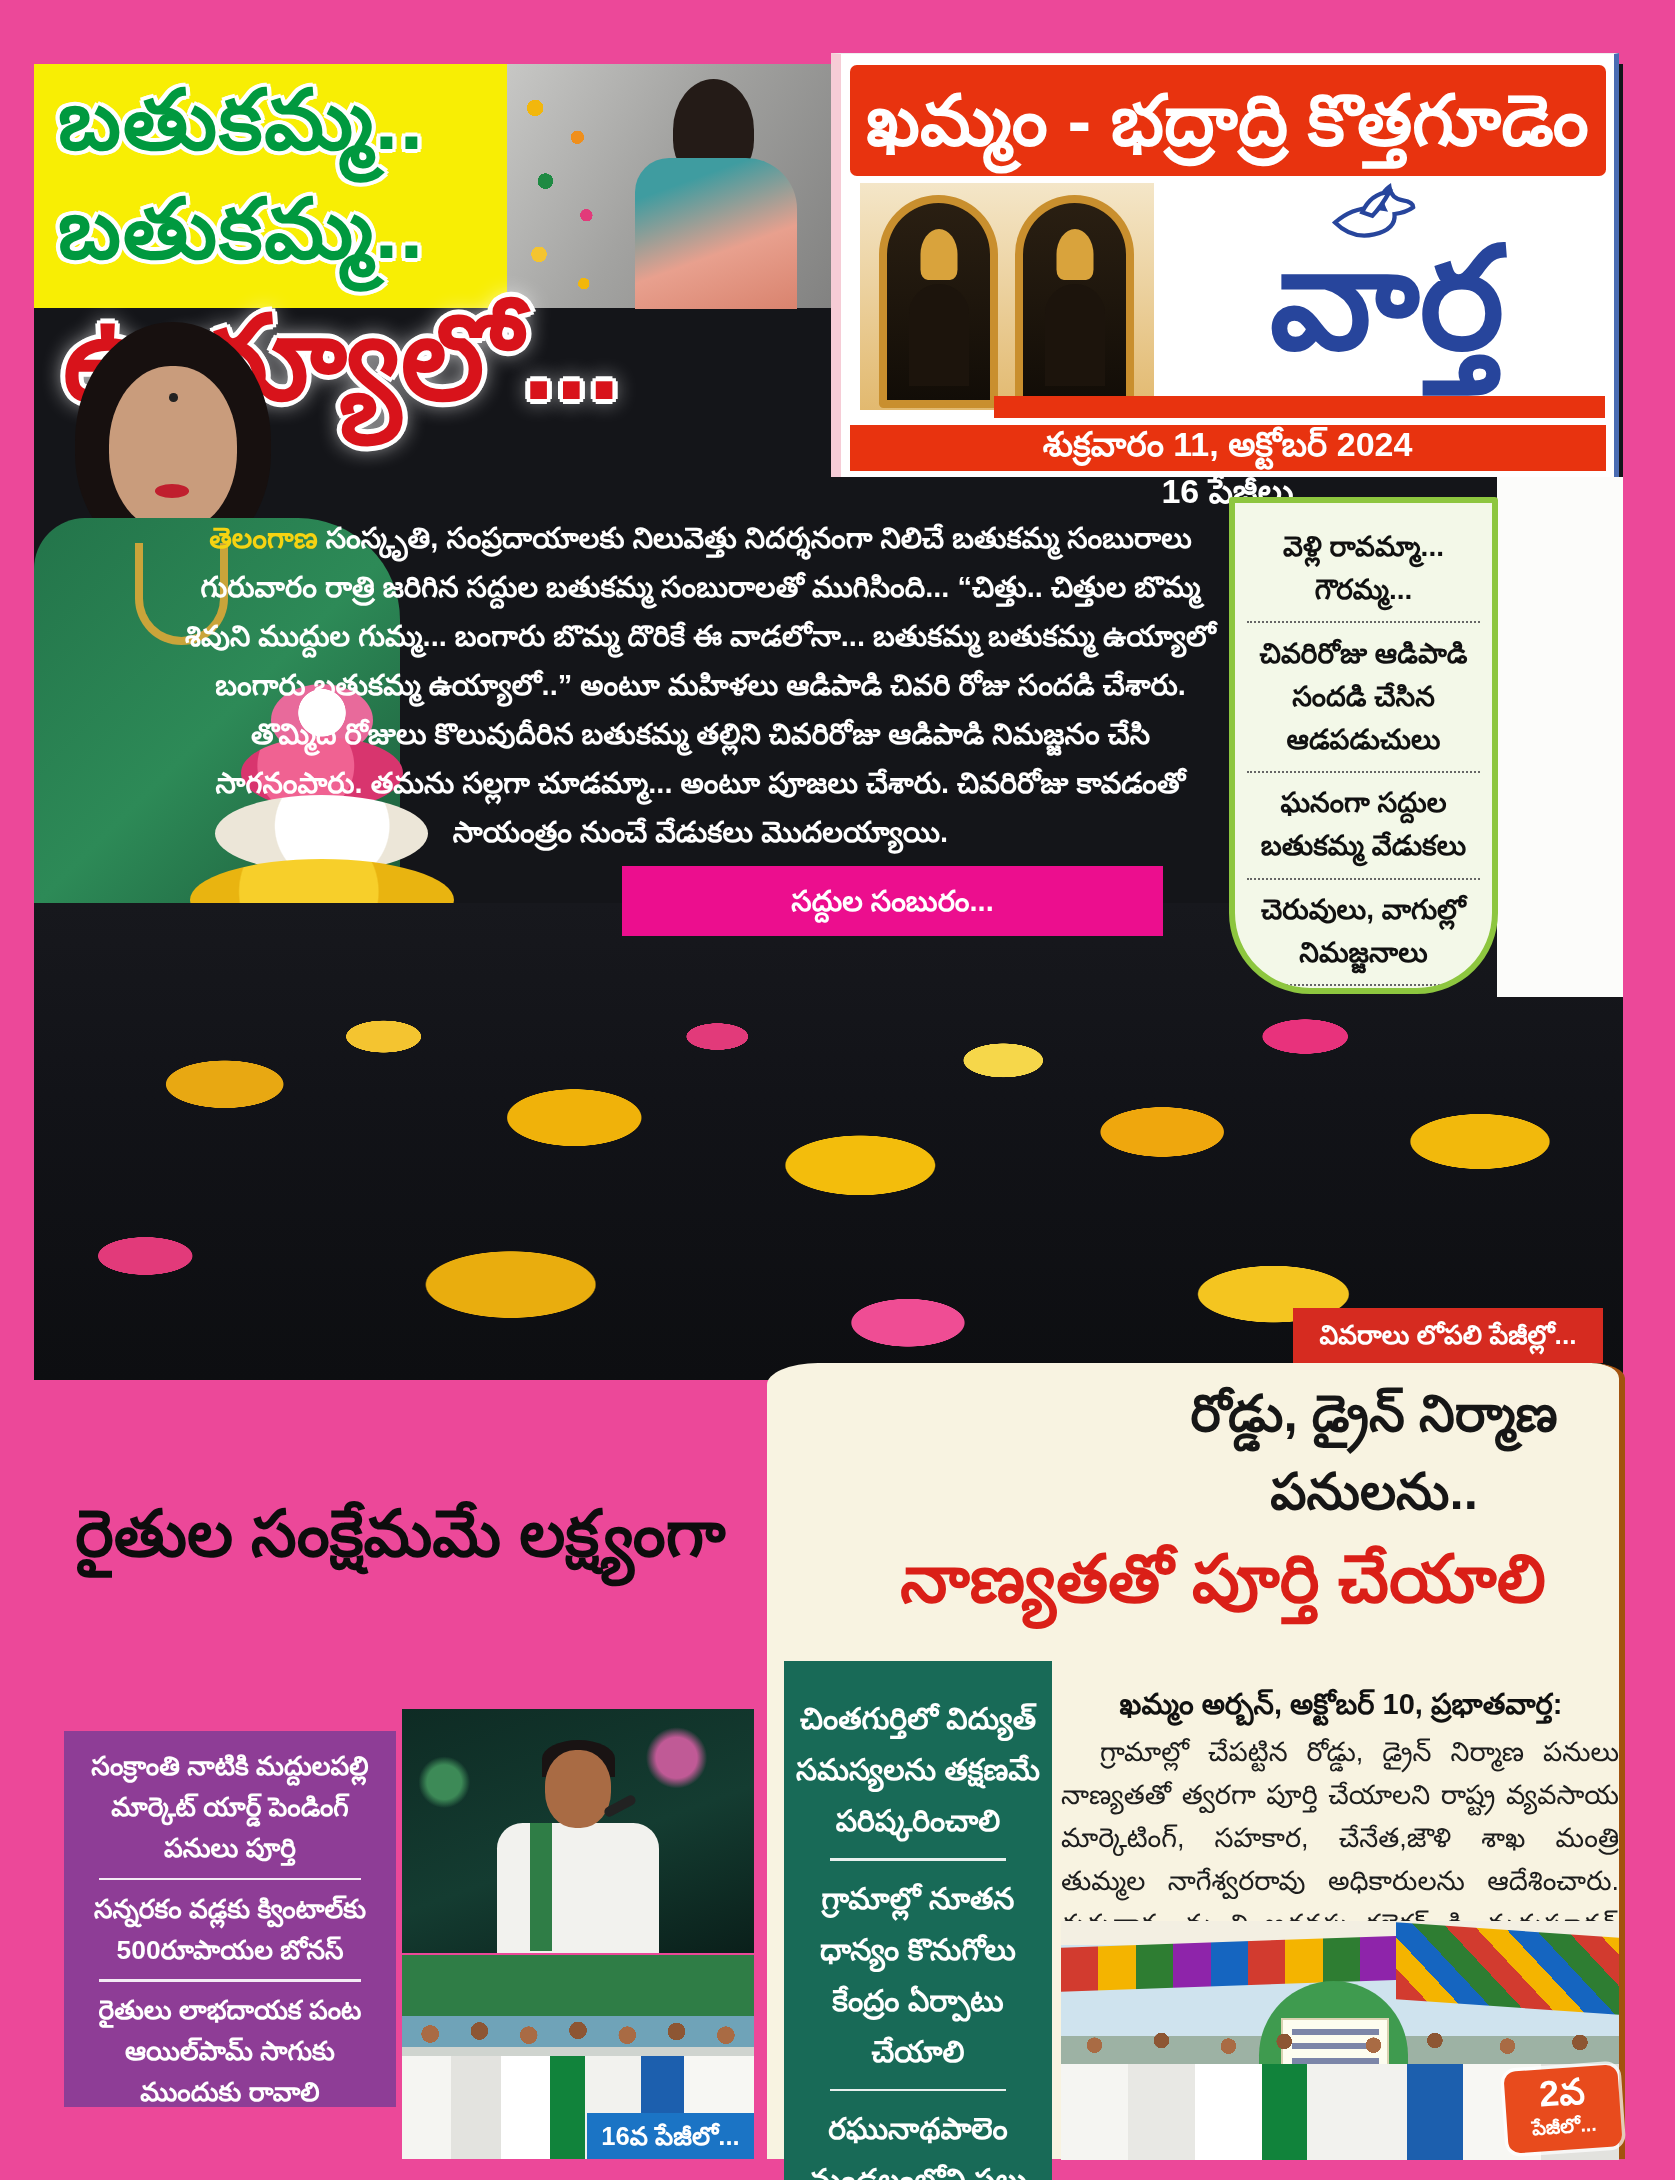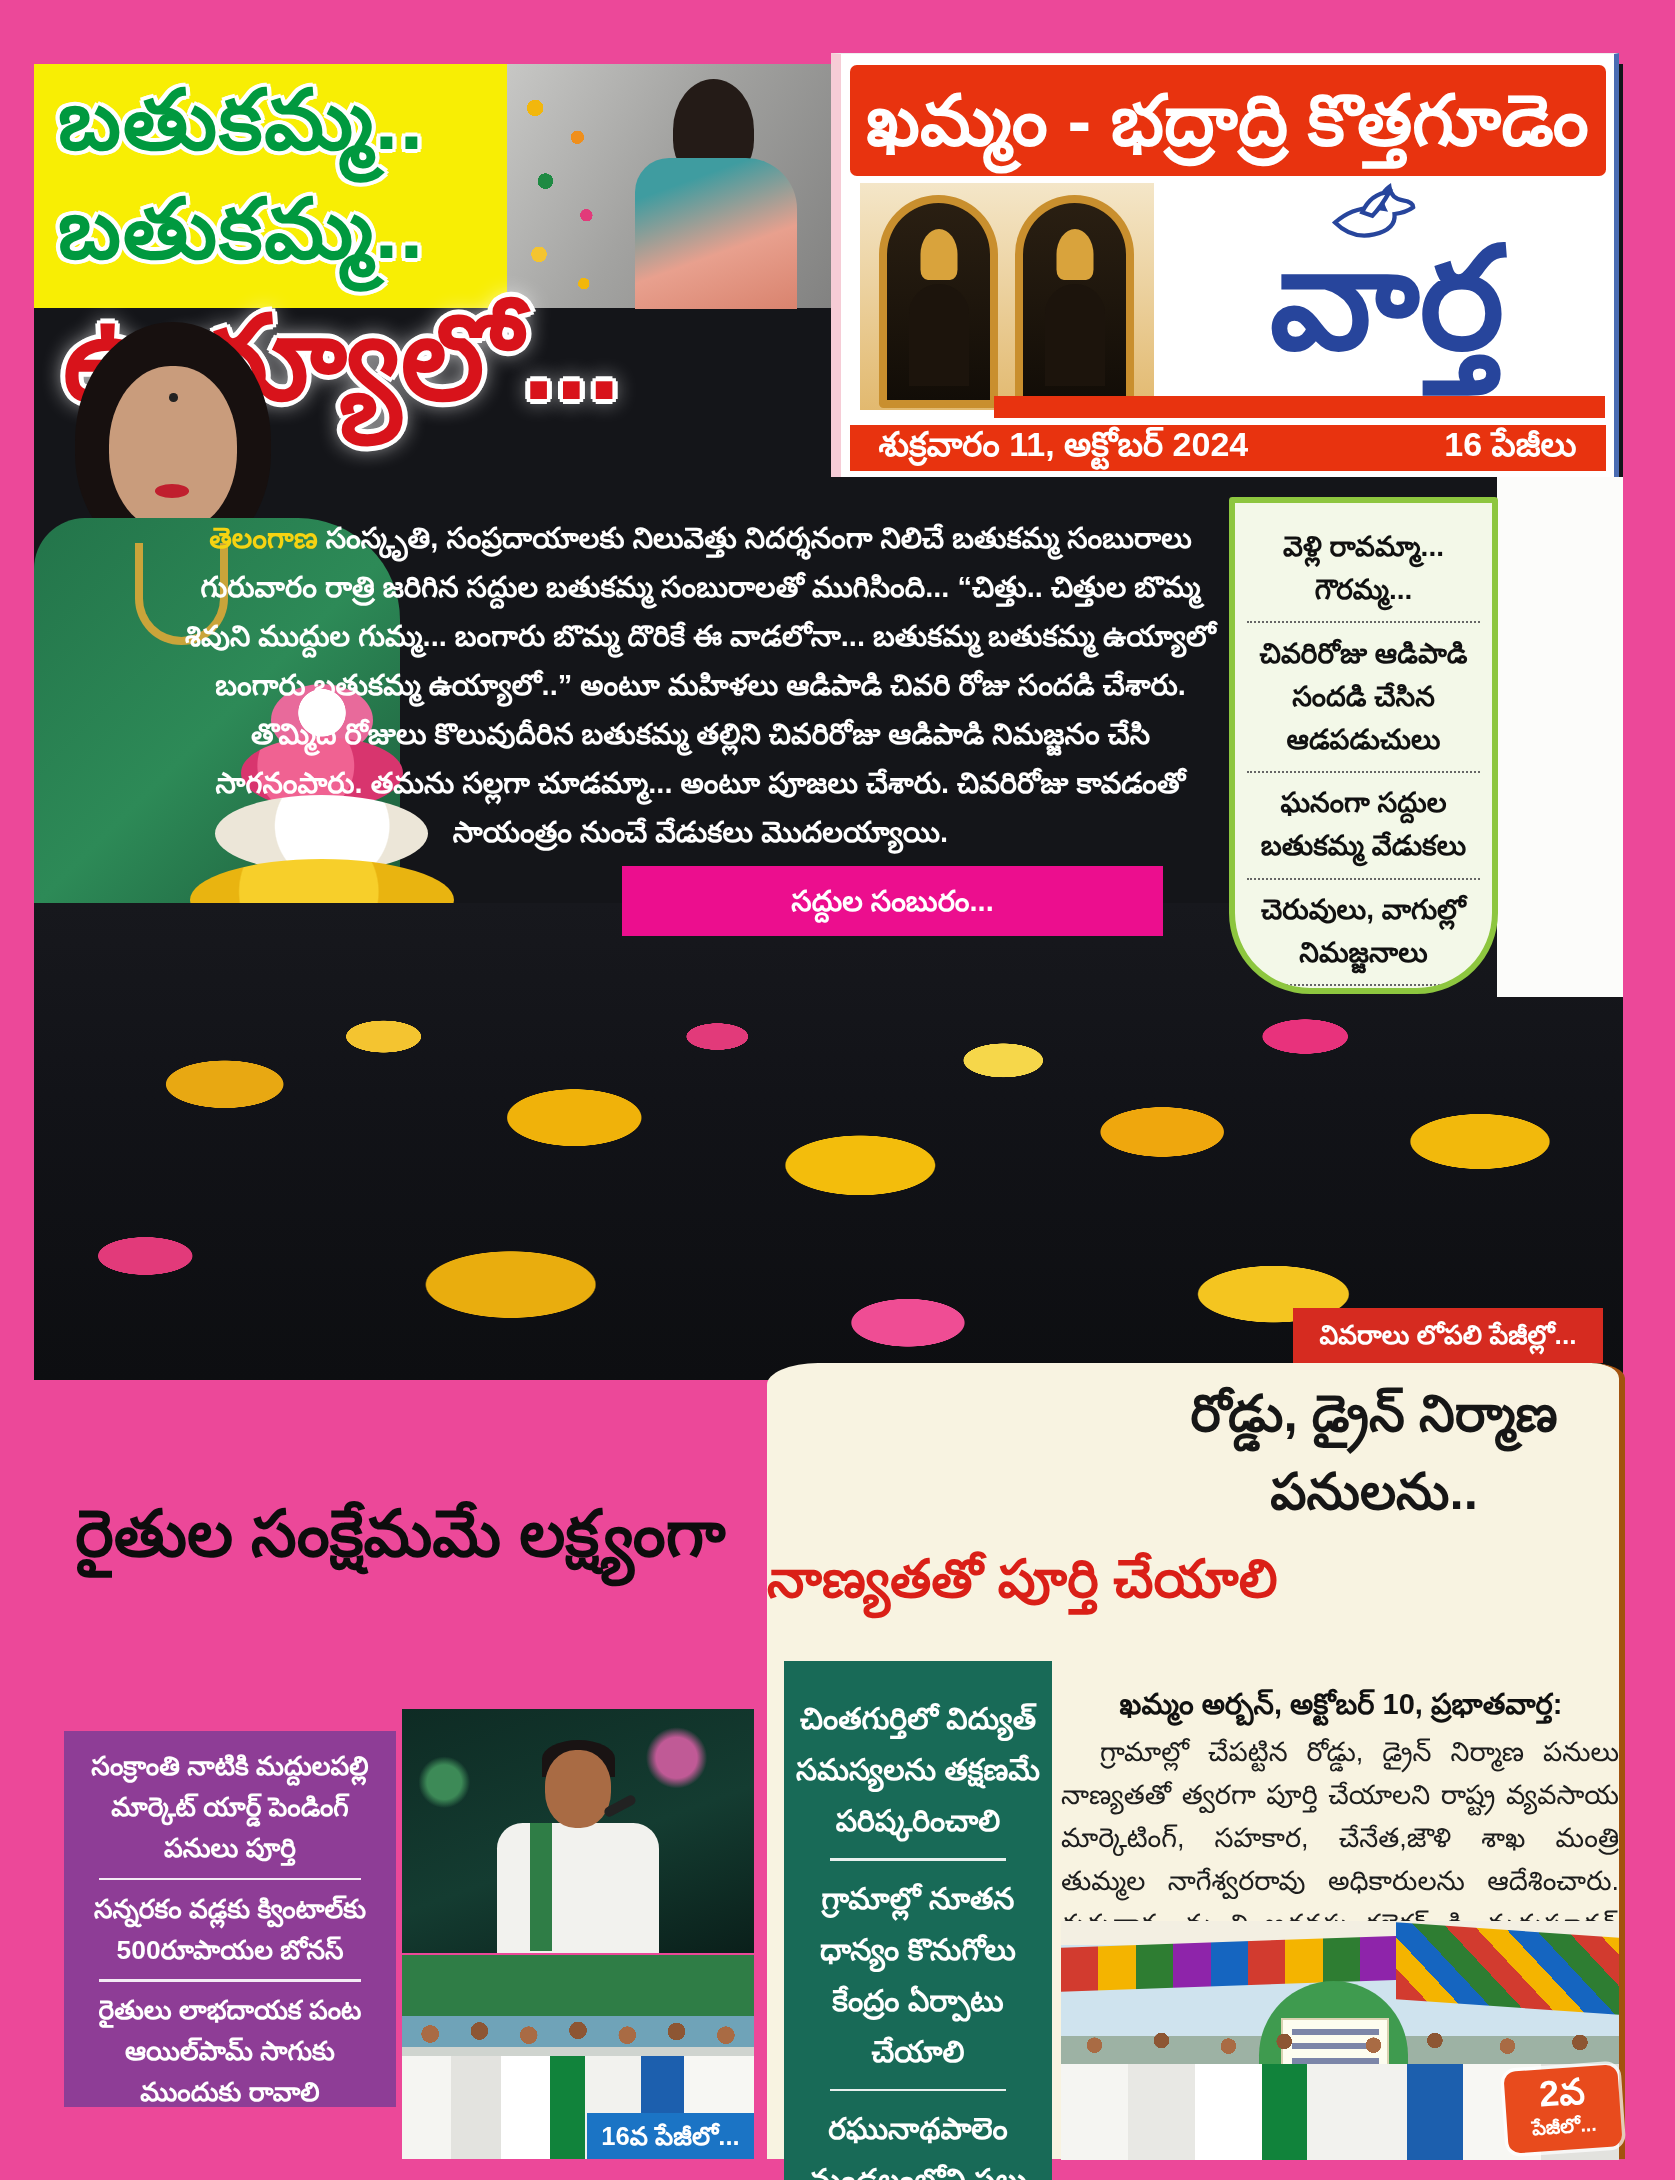--- a/index.html
+++ b/index.html
@@ -87,21 +87,21 @@
     border:8.5px solid #c98f2e;border-radius:68px 68px 5.1px 5.1px;box-sizing:border-box;}
   .arch.a1{left:19px;} .arch.a2{left:155px;}
   .crown{position:absolute;top:25.6px;left:50%;transform:translateX(-50%);width:37px;height:51px;background:#d9a33c;border-radius:50% 50% 20% 20%;}
   .idol{position:absolute;top:81px;left:50%;transform:translateX(-50%);width:60px;height:102px;background:#1c140c;border-radius:30px 30px 0 0;}
   .mast-dove{position:absolute;left:477px;top:124px;width:102px;height:72px;}
   .vaartha{position:absolute;left:328px;top:143px;width:436px;height:204px;color:#27459c;
     font-size:143px;font-weight:bold;text-align:center;line-height:204px;}
   .red-rule{position:absolute;left:153px;top:342px;width:611px;height:22px;background:#e8330f;}
   .date-bar{position:absolute;left:8.5px;top:371px;width:756px;height:46px;background:#e8330f;color:#fff;
     display:flex;justify-content:space-between;align-items:center;padding:0 29px;box-sizing:border-box;
-    font-size:34px;font-weight:bold;white-space:nowrap;}
+    font-size:34px;font-weight:bold;white-space:nowrap;flex-direction:column;}
 
   .white-strip{position:absolute;left:1497px;top:477px;width:126px;height:520px;background:#fcfcfa;}
 
   
   .green-box{position:absolute;left:1229px;top:497px;width:269px;height:497px;box-sizing:border-box;
     background:#f3f8e8;border:6.8px solid #8dc63f;border-radius:3.4px 3.4px 81px 81px;overflow:hidden;
     padding:13.6px 12px 20.4px;}
   .green-box .gi{font-size:28px;line-height:43px;font-weight:bold;color:#111;text-align:center;
     padding:8.5px 1.7px 10.2px;border-bottom:2.6px dotted #666;}
   .green-box .gi:last-child{border-bottom:2.6px dotted #666;}
@@ -135,22 +135,22 @@
   .grp-shirts{position:absolute;left:0;top:101px;width:100%;height:104px;
     background:linear-gradient(90deg,#f5f5f2 0 14%,#e3e3df 14% 28%,#ffffff 28% 42%,#11833b 42% 52%,#f2f2ee 52% 68%,#1c5fae 68% 80%,#f7f7f3 80% 100%);}
   .page-ref-blue{position:absolute;right:0;bottom:0;width:167px;height:46px;background:#1b74c5;color:#fff;
     font-size:25.6px;font-weight:bold;text-align:center;line-height:46px;}
 
   
   .quality-panel{position:absolute;left:767px;top:1363px;width:858px;height:796px;box-sizing:border-box;
     background:#f8f3e1;border-right:6.8px solid #a3520f;border-top-left-radius:51px 22px;border-top-right-radius:34px 15.3px;}
   .kicker{position:absolute;left:366px;top:12px;width:482px;text-align:center;color:#161616;}
   .kicker .kl{font-size:51px;font-weight:bold;line-height:78px;white-space:nowrap;}
-  .q-headline{position:absolute;left:0;top:160px;width:852px;text-align:left;color:#da1f17;
-    font-size:53px;font-weight:bold;line-height:111px;white-space:nowrap;}
+  .q-headline{position:absolute;left:0;top:160px;width:852px;text-align:center;color:#da1f17;
+    font-size:67px;font-weight:bold;line-height:111px;white-space:nowrap;padding-left:30px;}
   .teal-box{position:absolute;left:17px;top:298px;width:268px;height:554px;box-sizing:border-box;
     background:#186a57;color:#fff;text-align:center;padding:32px 12px;overflow:hidden;}
   .teal-box .ti{font-size:30px;line-height:51px;font-weight:bold;}
   .teal-box .tsep{width:72%;height:2.6px;background:rgba(255,255,255,.9);margin:12px auto;}
   .dateline{position:absolute;left:298px;top:325px;width:552px;text-align:center;
     font-size:29px;font-weight:bold;color:#111;white-space:nowrap;}
   .q-body{position:absolute;left:294px;top:368px;width:558px;font-size:27px;line-height:43px;
     color:#1d1d1d;text-align:justify;text-indent:39px;font-weight:500;}
   .event-photo{position:absolute;left:294px;top:558px;width:558px;height:239px;overflow:hidden;
     background:linear-gradient(180deg,#f3efe2 0 10%,#cfe3ee 10% 48%,#9db2a4 48% 100%);}

